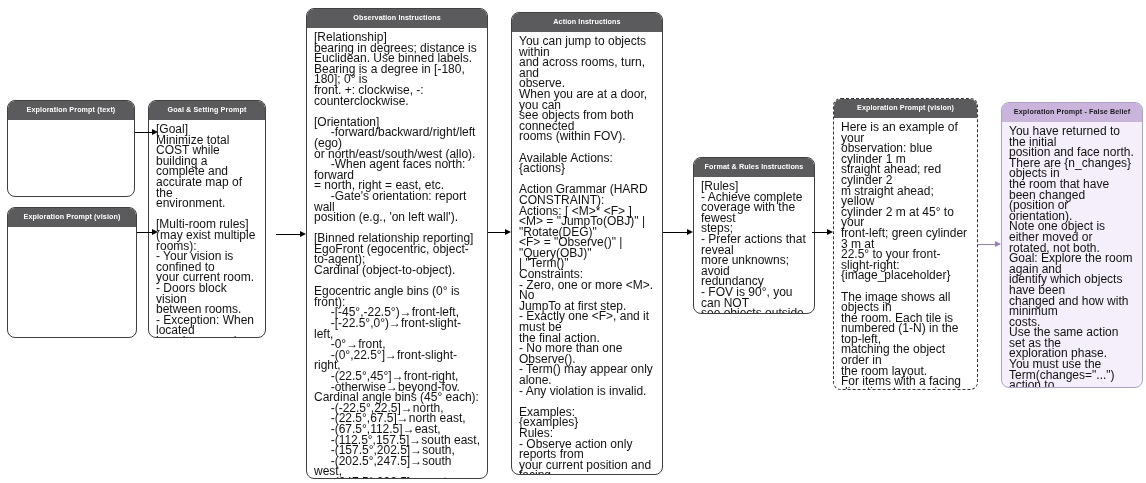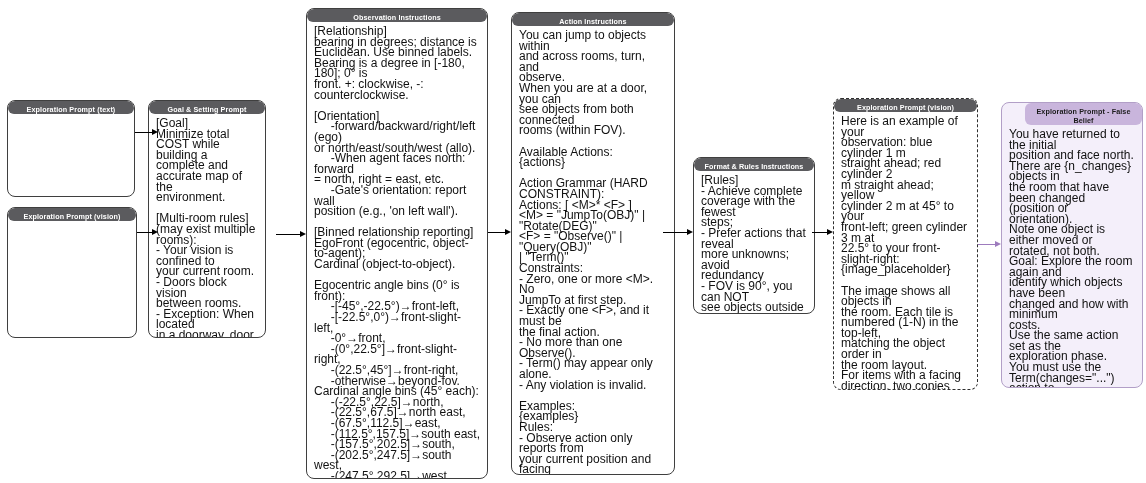--- a/index.html
+++ b/index.html
@@ -7,29 +7,29 @@
     position:relative;width:1146px;height:483px;background:#ffffff;
     font-family:"Liberation Sans", sans-serif;
   }
   .box{
     position:absolute;background:#fff;border:1.2px solid #3f3f3f;
     border-radius:8px;overflow:hidden;box-sizing:border-box;
   }
   .box .hdr{
     background:var(--header-bg,#5b5b5e);color:var(--header-text,#fff);
     font-size:7.2px;font-weight:bold;text-align:center;
-    padding:4px 2px 0 2px;letter-spacing:.1px;border-radius:6px;
+    padding:4px 2px 6px 2px;letter-spacing:.1px;
   }
   .box .body{
     padding:4px 7px;font-size:12px;line-height:10.6px;color:#111;
     white-space:pre-wrap;
   }
   .box.dashed{border-style:dashed;border-color:#2f2f2f;}
   .box.purple{background:var(--purple-body-bg,#f4effa);border-color:var(--purple-border,#b29fc7);}
-  .box.purple .hdr{background:var(--purple-header-bg,#c9b5dc);color:#1c1c1c;margin-left:23px;}
+  .box.purple .hdr{background:var(--purple-header-bg,#c9b5dc);color:#1c1c1c;}
   .arrow{
     position:absolute;height:0;border-top:1.2px solid var(--arrow,#000);
   }
   .arrow::after{
     content:"";position:absolute;right:-2px;top:-4.2px;width:0;height:0;
     border-left:6px solid var(--arrow,#000);
     border-top:3.5px solid transparent;border-bottom:3.5px solid transparent;
   }
   .arrow.purple-arrow{border-top-color:var(--purple-arrow,#9d7bbd);}
   .arrow.purple-arrow::after{border-left-color:var(--purple-arrow,#9d7bbd);}
@@ -109,21 +109,21 @@
 Distance bins:
      -=0→same distance,
      -(0,2]→near, (2,4]→mid distance,
 
      -(4,8]→slightly far,
      -(8,16]→far,
      -(16,32]→very far,
      -32→extremely far.</div>
   </div>
 
-  <div class="box" style="left:511px;top:12px;width:164px;height:463px">
+  <div class="box" style="left:511px;top:12px;width:152px;height:463px">
     <div class="hdr">Action Instructions</div>
     <div class="body">You can jump to objects within
 and across rooms, turn, and
 observe.
 When you are at a door, you can
 see objects from both connected
 rooms (within FOV).
 
 Available Actions:
 {actions}

